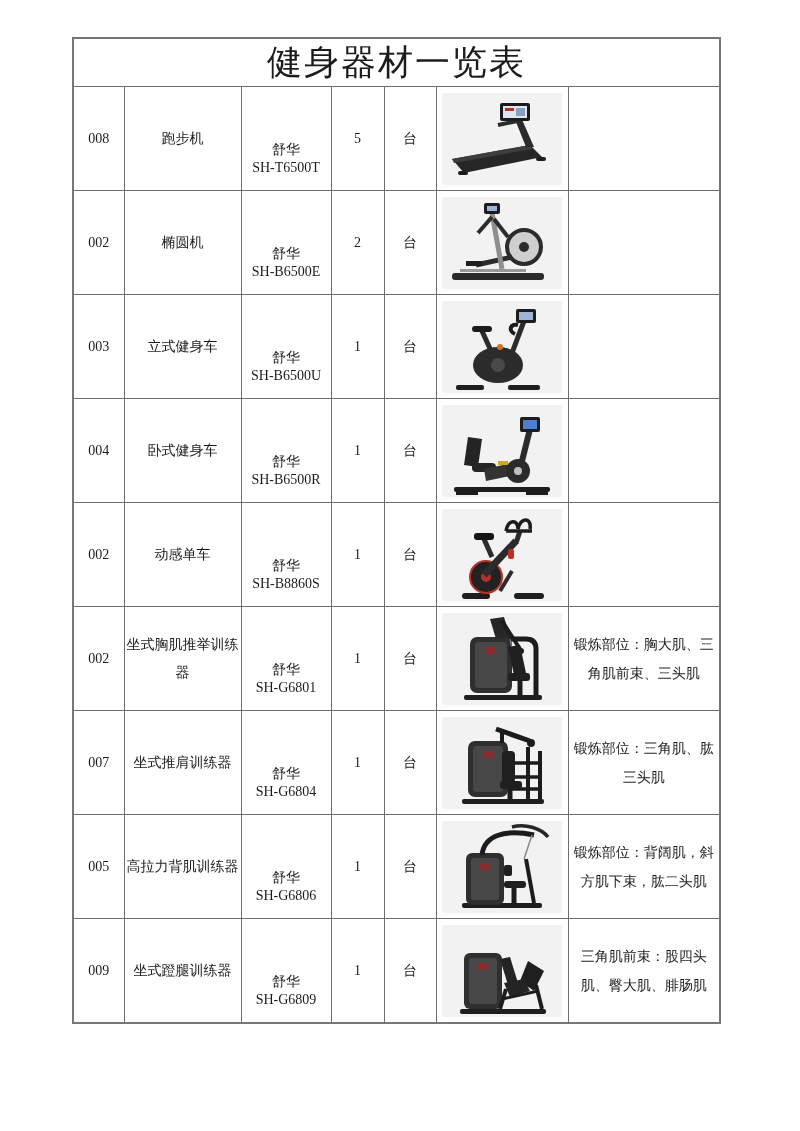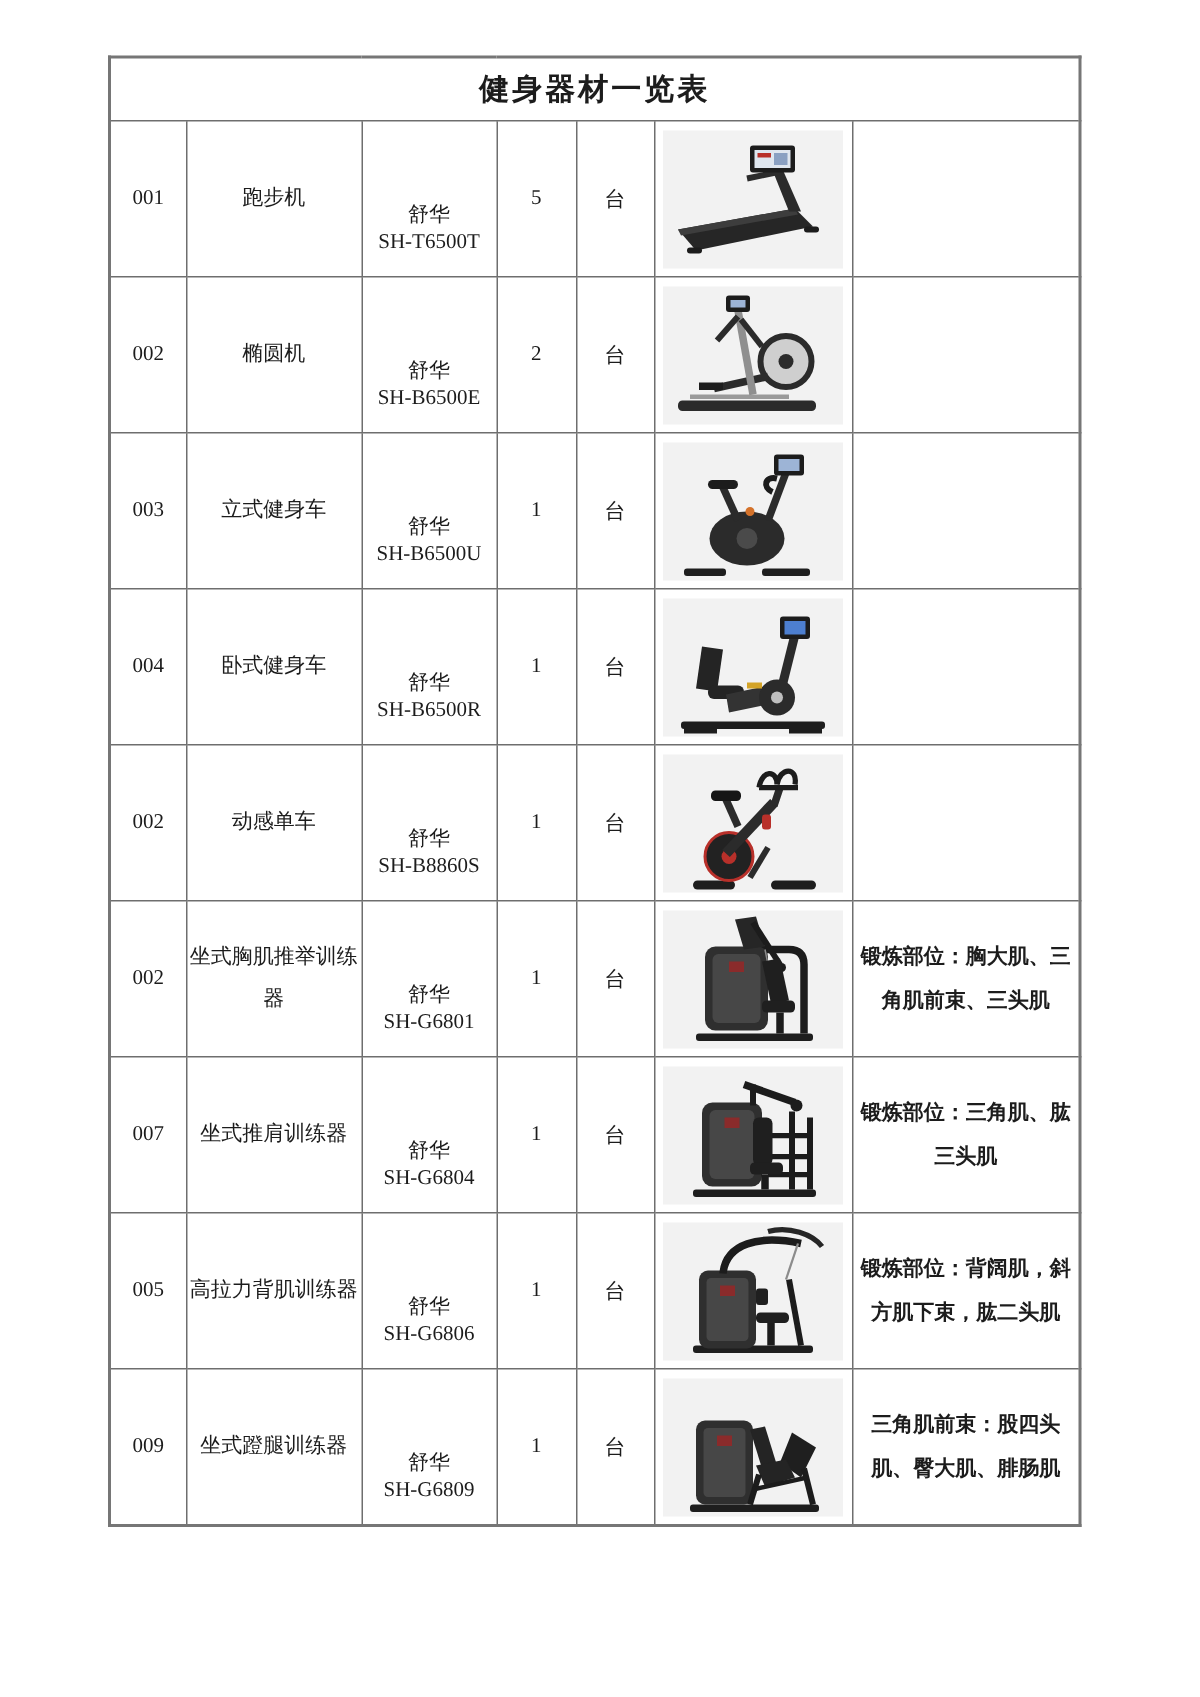--- a/index.html
+++ b/index.html
@@ -22,28 +22,28 @@
   table.equip td {
     border:1px solid #6e6e6e;
     text-align:center;
     vertical-align:middle;
     font-size:14px;
     padding:0;
     overflow:hidden;
   }
   tr.row-title td {
     height:41px;
-    font-size:20px;
-    font-weight:bold;
+    font-size:35px;
+    font-weight:normal;
     letter-spacing:2px;
   }
   tr.row-head td { height:38px; font-size:15px; }
   tr.row-data td { height:103px; }
   td.cell-name { line-height:28px; padding:0 9px; }
-  td.cell-remark { line-height:29px; padding:0 6px;font-weight:bold; }
+  td.cell-remark { line-height:29px; padding:0 6px; }
   .brand-line { line-height:18px;margin-top:40px; }
   .model-line { line-height:18px; margin-top:0; font-size:14px; }
   .photo {
     width:120px; height:92px;
     margin:0 auto;
     background:#f2f2f2;
     display:flex; align-items:center; justify-content:center;
   }
   .photo svg { display:block; }
 </style>
@@ -61,21 +61,21 @@
       <col style="width:152px">
   </colgroup>
 
   <tbody>
       <tr class="row-title">
     <td colspan="7">健身器材一览表</td>
   </tr>
 
 
   <tr class="row-data">
-    <td>001</td>
+    <td>008</td>
     <td class="cell-name">跑步机</td>
     <td>
       <div class="brand-line">舒华</div>
       <div class="model-line">SH-T6500T</div>
     </td>
     <td>5</td>
     <td>台</td>
     <td>
       <div class="photo">
         <svg width="120" height="92" viewBox="0 0 120 92">

